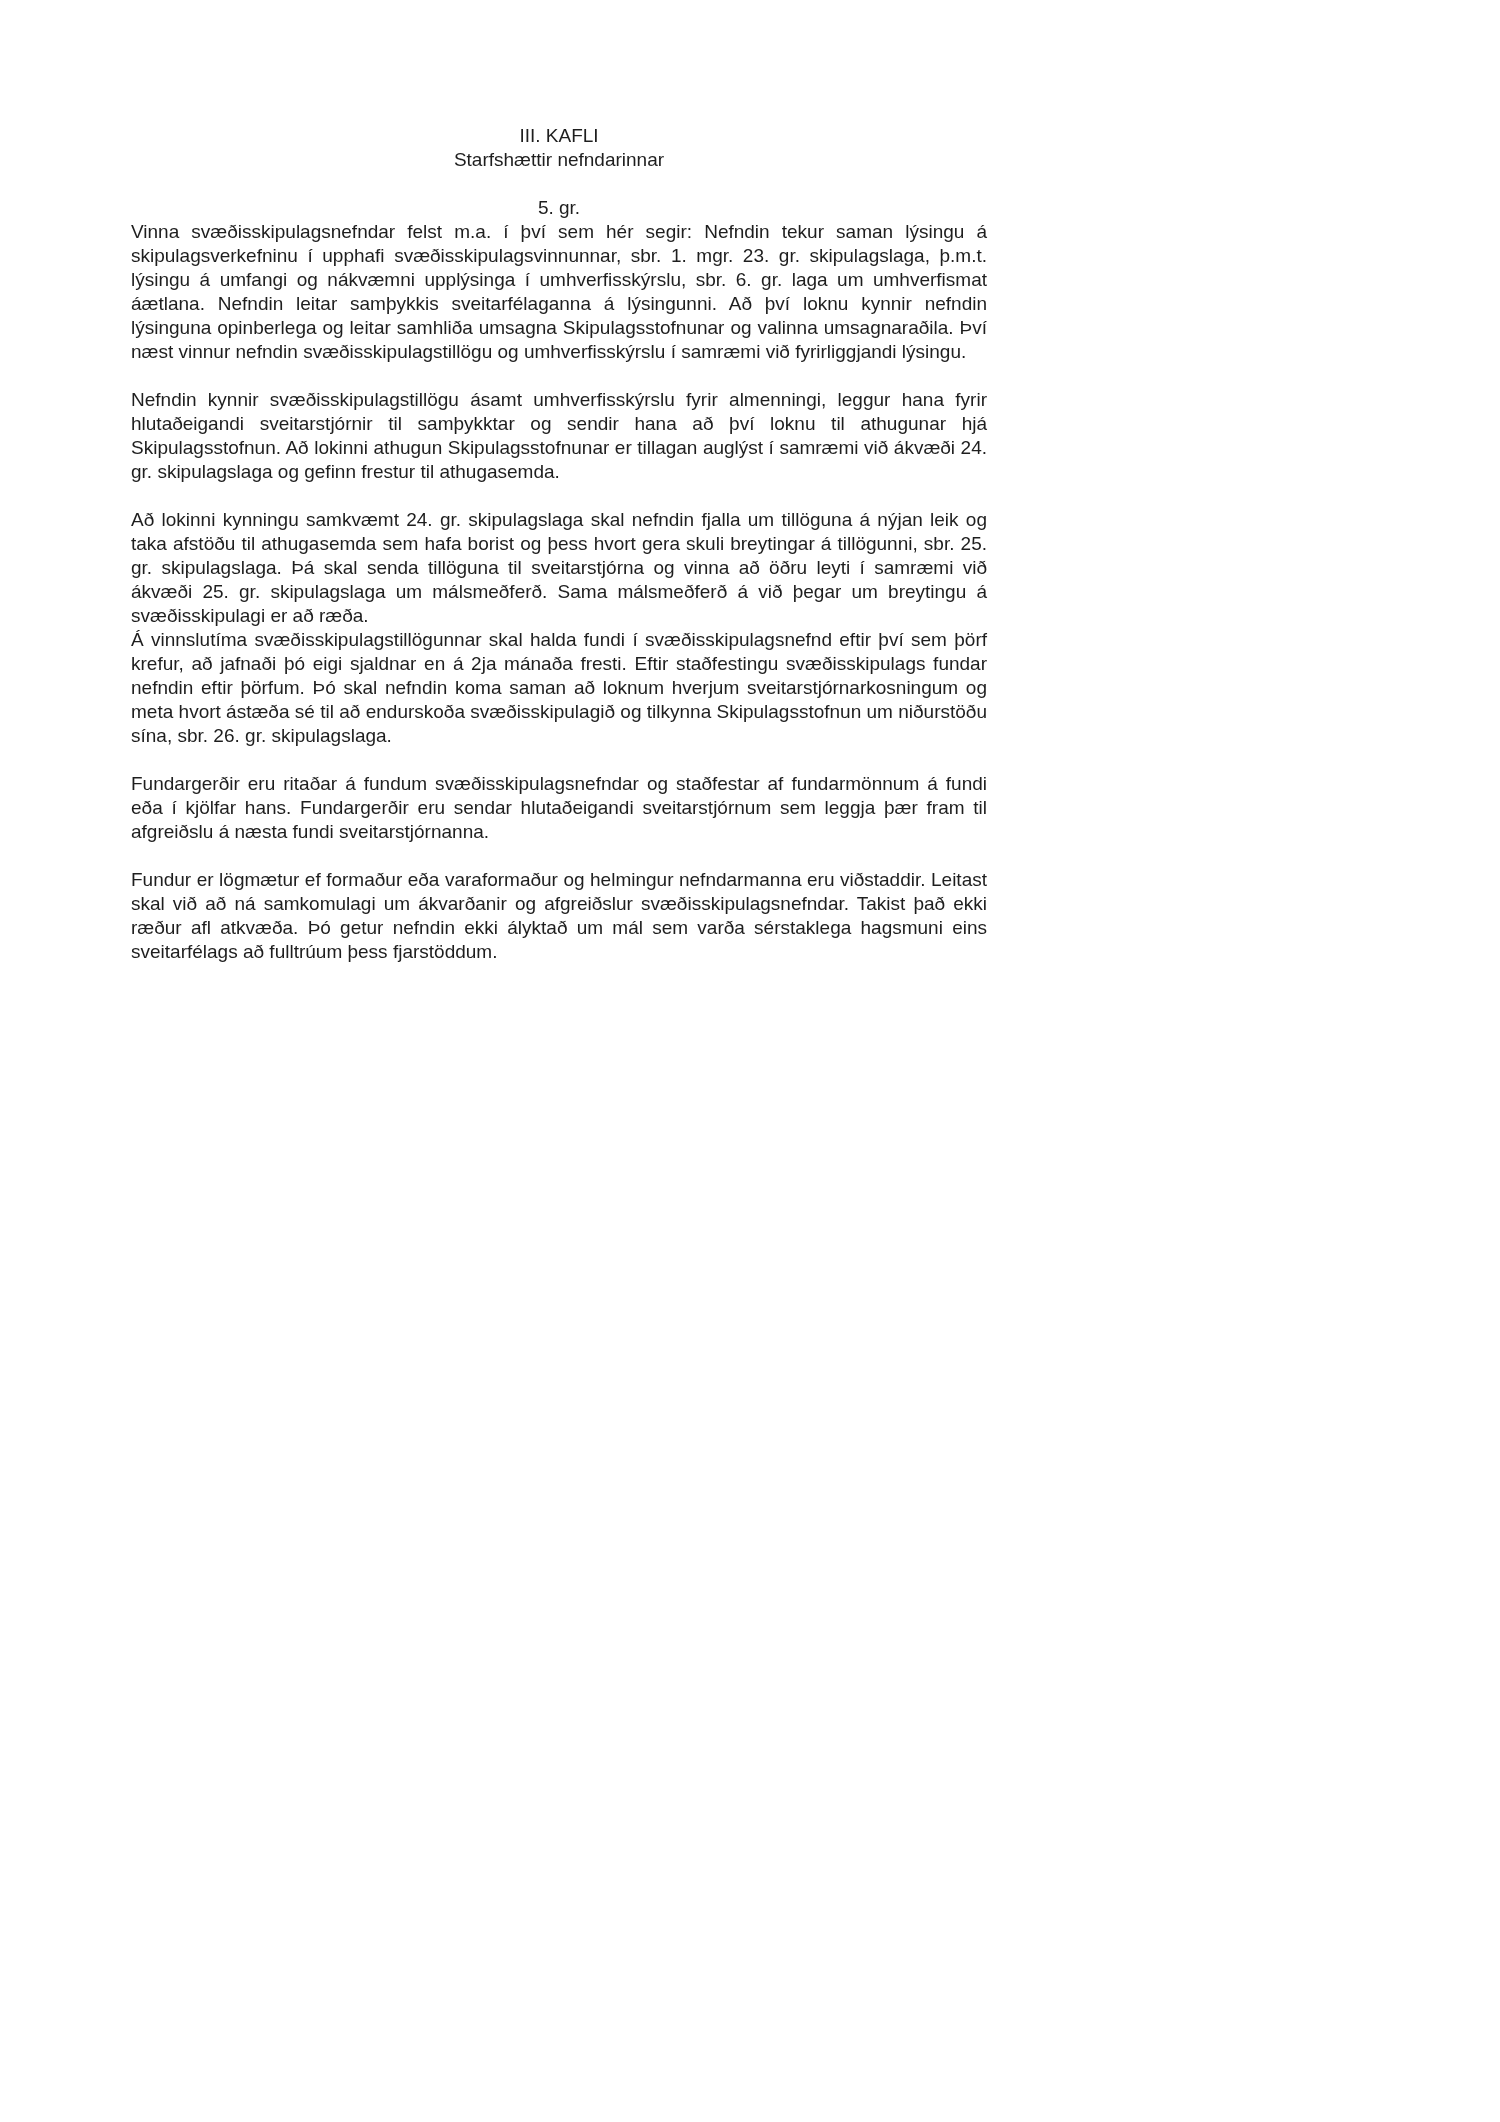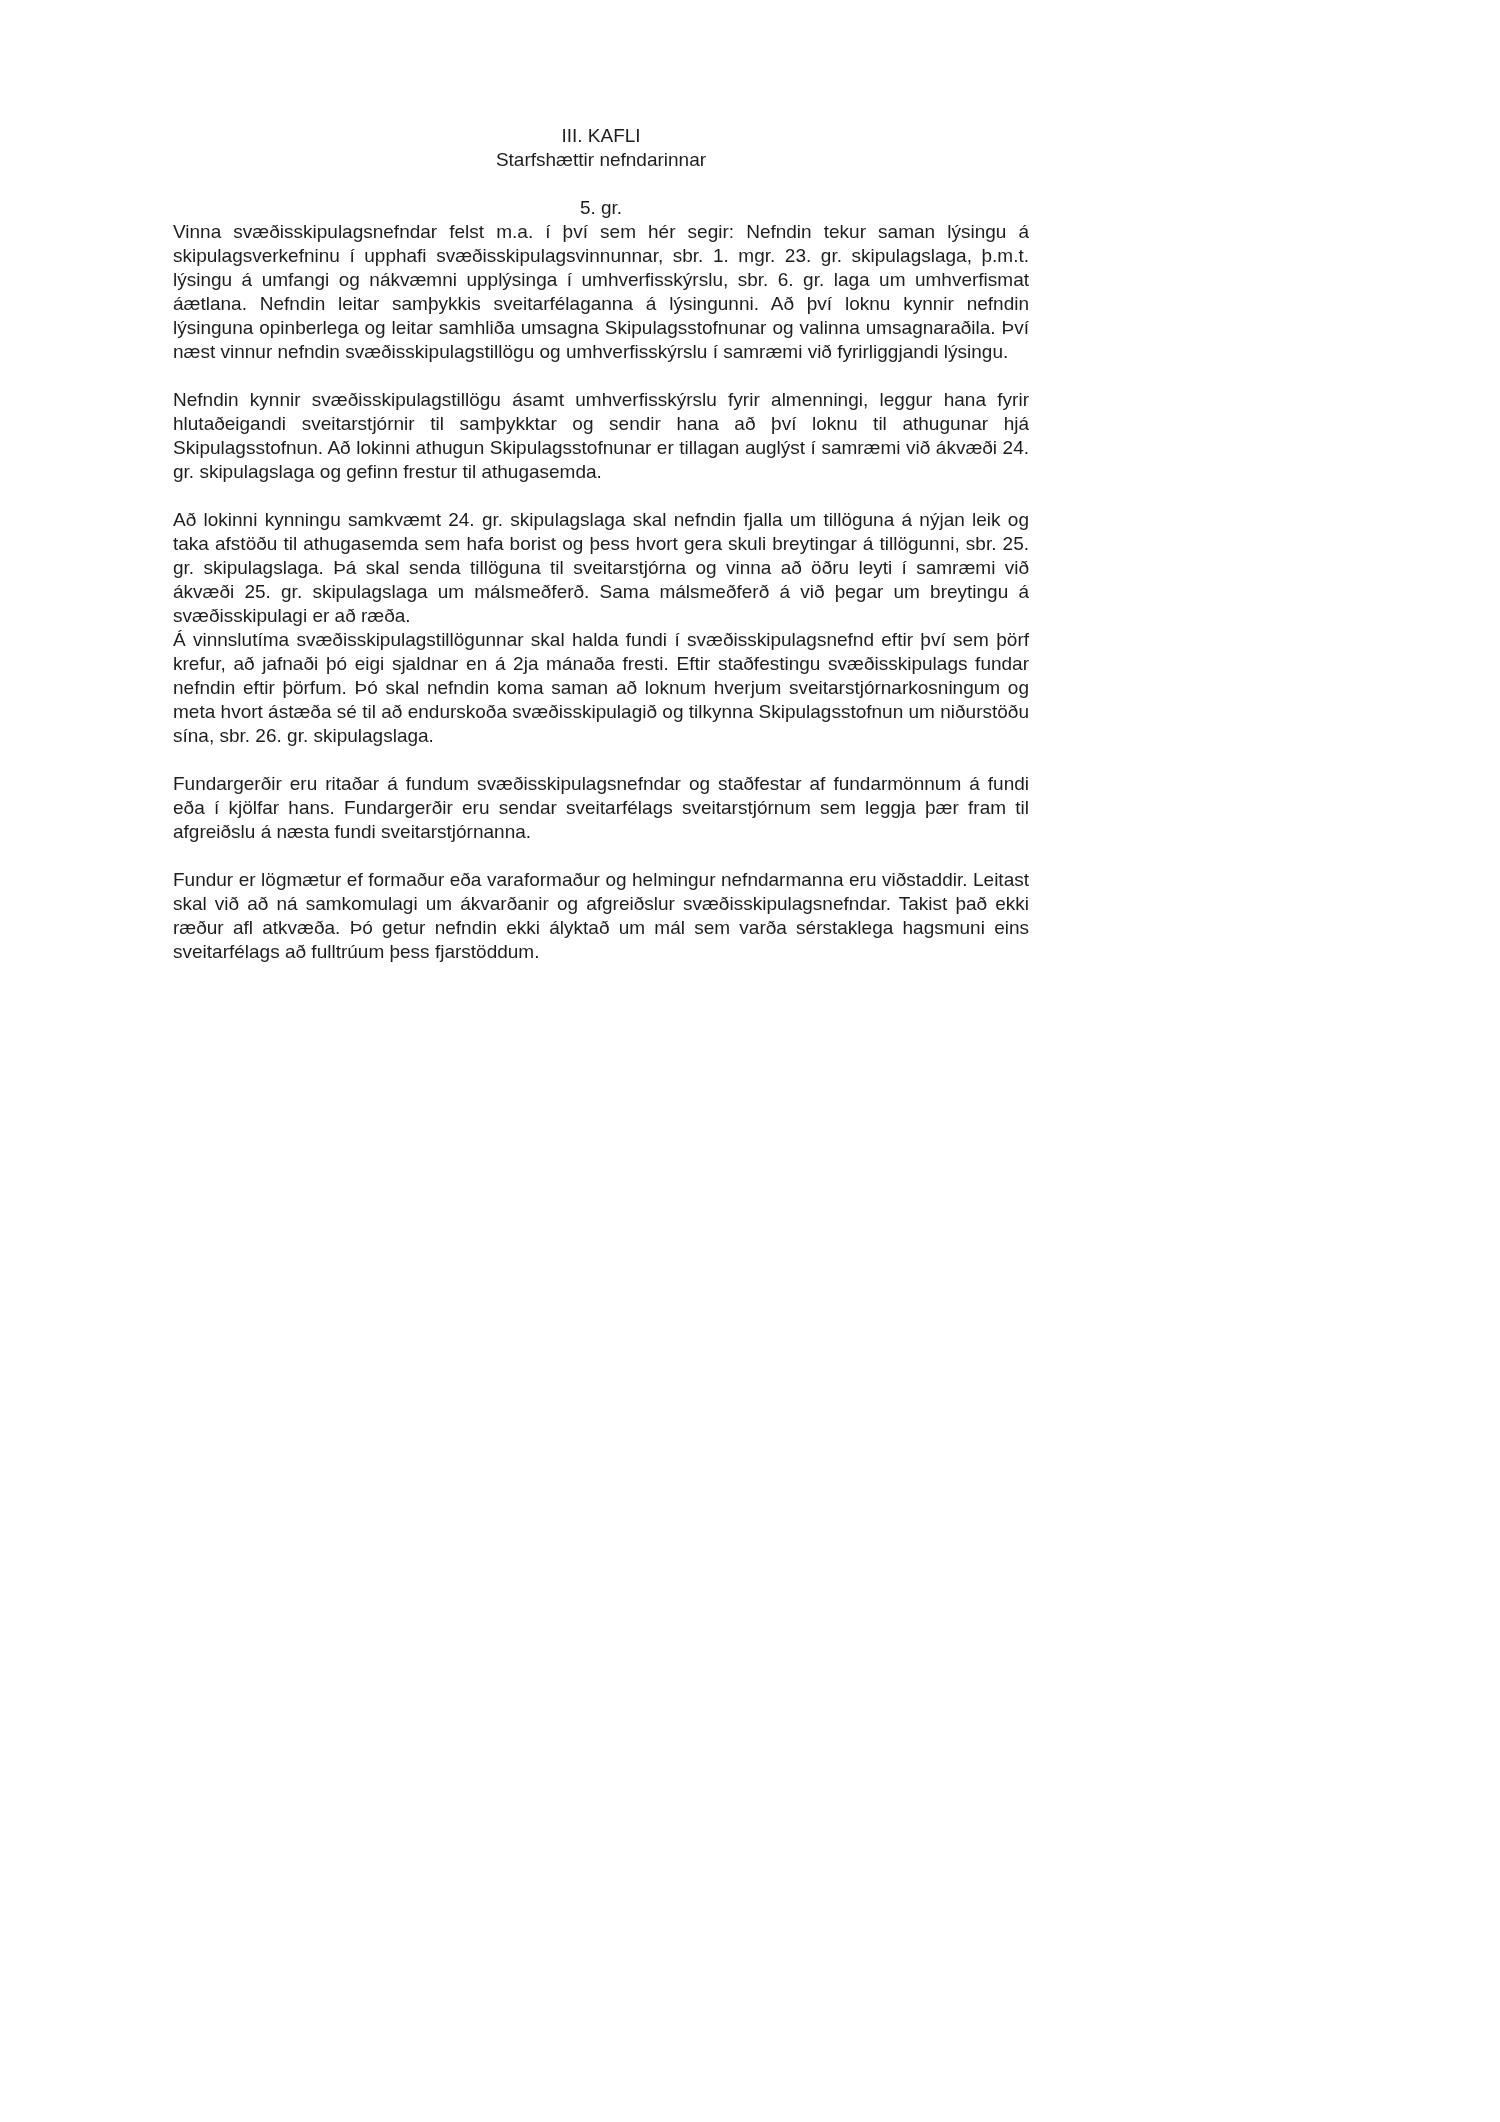--- a/index.html
+++ b/index.html
@@ -8,21 +8,20 @@
     background: #ffffff;
   }
   .page {
     position: relative;
     width: 1420px;
     height: 2122px;
     background: #ffffff;
     color: #1e1e1e;
     font-family: "Liberation Sans", "DejaVu Sans", sans-serif;
     overflow: hidden;
-    margin-left: 42px;
   }
   .doc {
     position: absolute;
     left: 131px;
     top: 124px;
     width: 856px;
     font-size: 19px;
     line-height: 24px;
   }
   .chapter-heading,
@@ -59,18 +58,18 @@
 
     <section>
       <h3 class="section-heading">5. gr.</h3>
       <p>Vinna svæðisskipulagsnefndar felst m.a. í því sem hér segir: Nefndin tekur saman lýsingu á skipulagsverkefninu í upphafi svæðisskipulagsvinnunnar, sbr. 1. mgr. 23. gr. skipulagslaga, þ.m.t. lýsingu á umfangi og nákvæmni upplýsinga í umhverfisskýrslu, sbr. 6. gr. laga um umhverfismat áætlana. Nefndin leitar samþykkis sveitarfélaganna á lýsingunni. Að því loknu kynnir nefndin lýsinguna opinberlega og leitar samhliða umsagna Skipulagsstofnunar og valinna umsagnaraðila. Því næst vinnur nefndin svæðisskipulagstillögu og umhverfisskýrslu í samræmi við fyrirliggjandi lýsingu.</p>
       <p>Nefndin kynnir svæðisskipulagstillögu ásamt umhverfisskýrslu fyrir almenningi, leggur hana fyrir hlutaðeigandi sveitarstjórnir til samþykktar og sendir hana að því loknu til athugunar hjá Skipulagsstofnun. Að lokinni athugun Skipulagsstofnunar er tillagan auglýst í samræmi við ákvæði 24. gr. skipulagslaga og gefinn frestur til athugasemda.</p>
       <p>Að lokinni kynningu samkvæmt 24. gr. skipulagslaga skal nefndin fjalla um tillöguna á nýjan leik og taka afstöðu til athugasemda sem hafa borist og þess hvort gera skuli breytingar á tillögunni, sbr. 25. gr. skipulagslaga. Þá skal senda tillöguna til sveitarstjórna og vinna að öðru leyti í samræmi við ákvæði 25. gr. skipulagslaga um málsmeðferð. Sama málsmeðferð á við þegar um breytingu á svæðisskipulagi er að ræða.</p>
     </section>
 
     <section>
       <p>Á vinnslutíma svæðisskipulagstillögunnar skal halda fundi í svæðisskipulagsnefnd eftir því sem þörf krefur, að jafnaði þó eigi sjaldnar en á 2ja mánaða fresti. Eftir staðfestingu svæðisskipulags fundar nefndin eftir þörfum. Þó skal nefndin koma saman að loknum hverjum sveitarstjórnarkosningum og meta hvort ástæða sé til að endurskoða svæðisskipulagið og tilkynna Skipulagsstofnun um niðurstöðu sína, sbr. 26. gr. skipulagslaga.</p>
-      <p>Fundargerðir eru ritaðar á fundum svæðisskipulagsnefndar og staðfestar af fundarmönnum á fundi eða í kjölfar hans. Fundargerðir eru sendar sveitarfélags sveitarstjórnum sem leggja þær fram til afgreiðslu á næsta fundi sveitarstjórnanna.</p>
+      <p>Fundargerðir eru ritaðar á fundum svæðisskipulagsnefndar og staðfestar af fundarmönnum á fundi eða í kjölfar hans. Fundargerðir eru sendar hlutaðeigandi sveitarstjórnum sem leggja þær fram til afgreiðslu á næsta fundi sveitarstjórnanna.</p>
       <p>Fundur er lögmætur ef formaður eða varaformaður og helmingur nefndarmanna eru viðstaddir. Leitast skal við að ná samkomulagi um ákvarðanir og afgreiðslur svæðisskipulagsnefndar. Takist það ekki ræður afl atkvæða. Þó getur nefndin ekki ályktað um mál sem varða sérstaklega hagsmuni eins sveitarfélags að fulltrúum þess fjarstöddum.</p>
     </section>
 
   </div>
 </div>
 
 </body></html>

